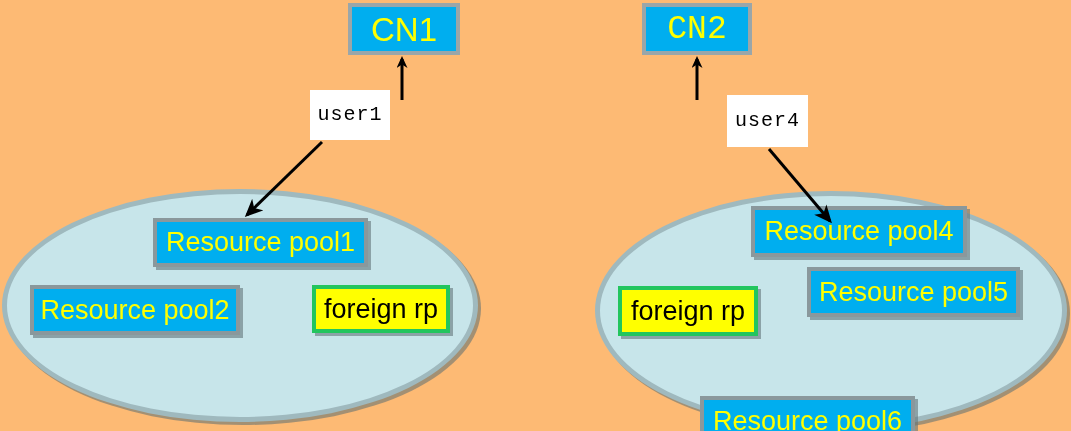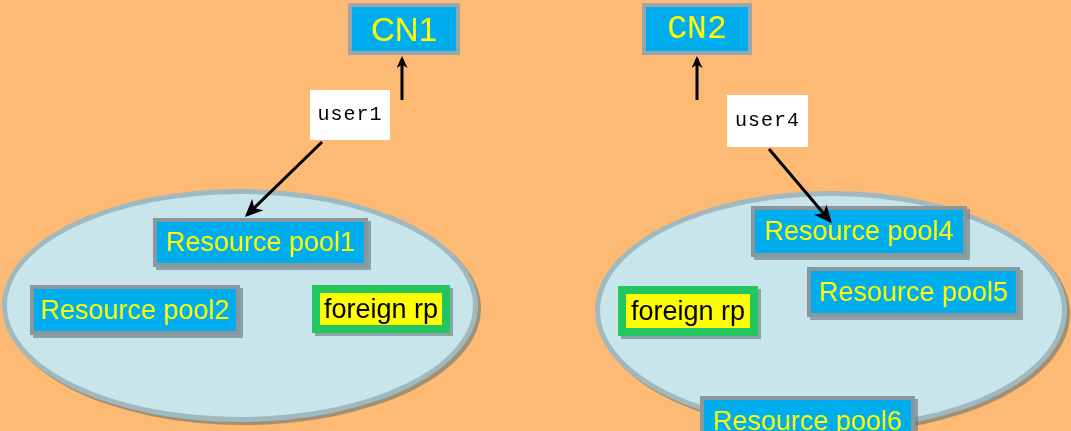--- a/index.html
+++ b/index.html
@@ -58,21 +58,21 @@
 
   .pool {
     background: #00AEEF;
     border: 4px solid #8A989C;
     color: #FFFF00;
     font-size: 27px;
     box-shadow: 3px 3px 0 rgba(98, 116, 121, 0.6);
   }
   .foreign {
     background: #FFFF00;
-    border: 8px solid #22c55e;
+    border: 4px solid #22c55e;
     color: #000000;
     font-size: 27px;
     box-shadow: 3px 3px 0 rgba(98, 116, 121, 0.6);
   }
   #pool1         { left: 153px; top: 218px; width: 215px; height: 49px; }
   #pool2         { left: 30px;  top: 285px; width: 210px; height: 50px; }
   #foreign-left  { left: 312px; top: 285px; width: 138px; height: 48px; }
   #pool3         { left: 88px;  top: 341px; width: 220px; height: 49px; }
   #pool4         { left: 723px; top: 206px; width: 216px; height: 51px; margin-left: 28px; }
   #foreign-right { left: 618px; top: 286px; width: 140px; height: 50px; }

